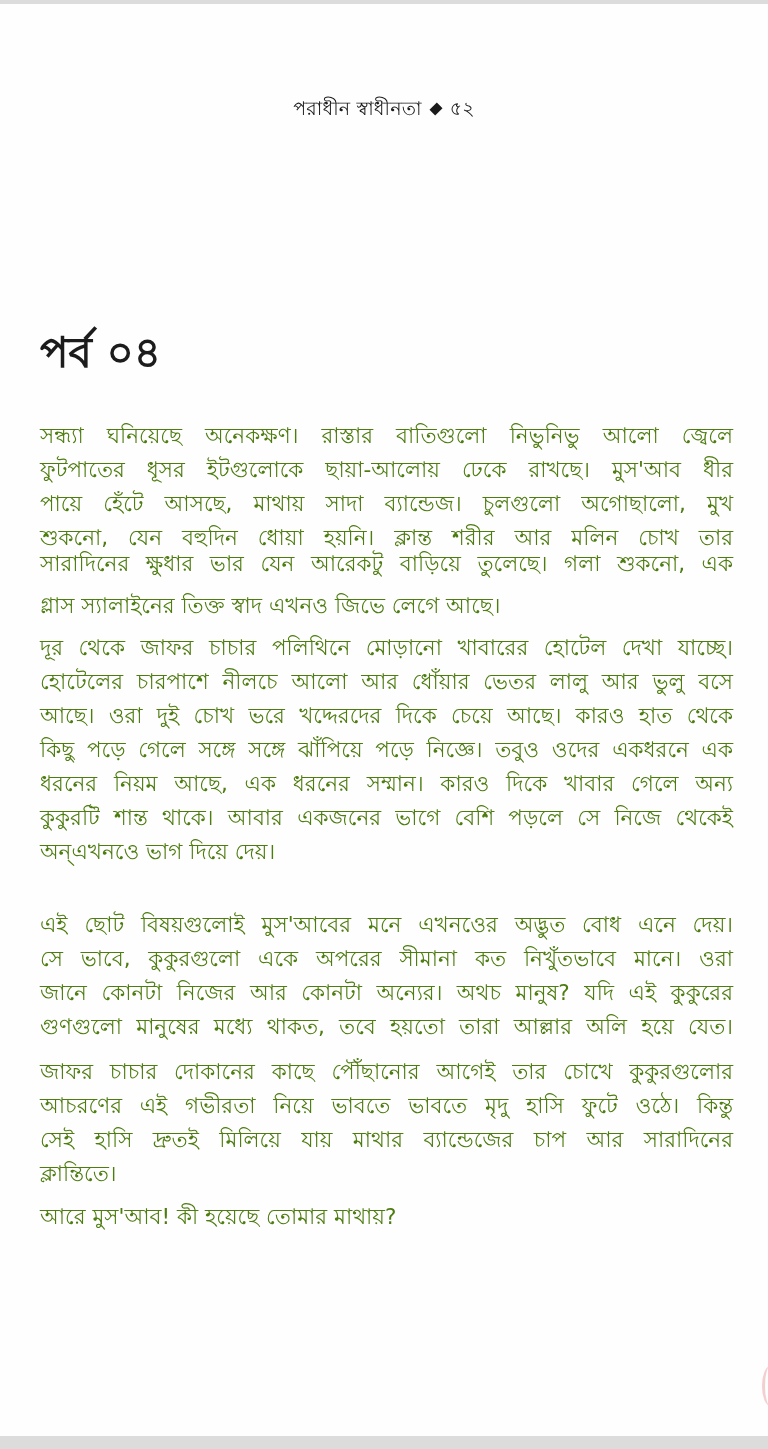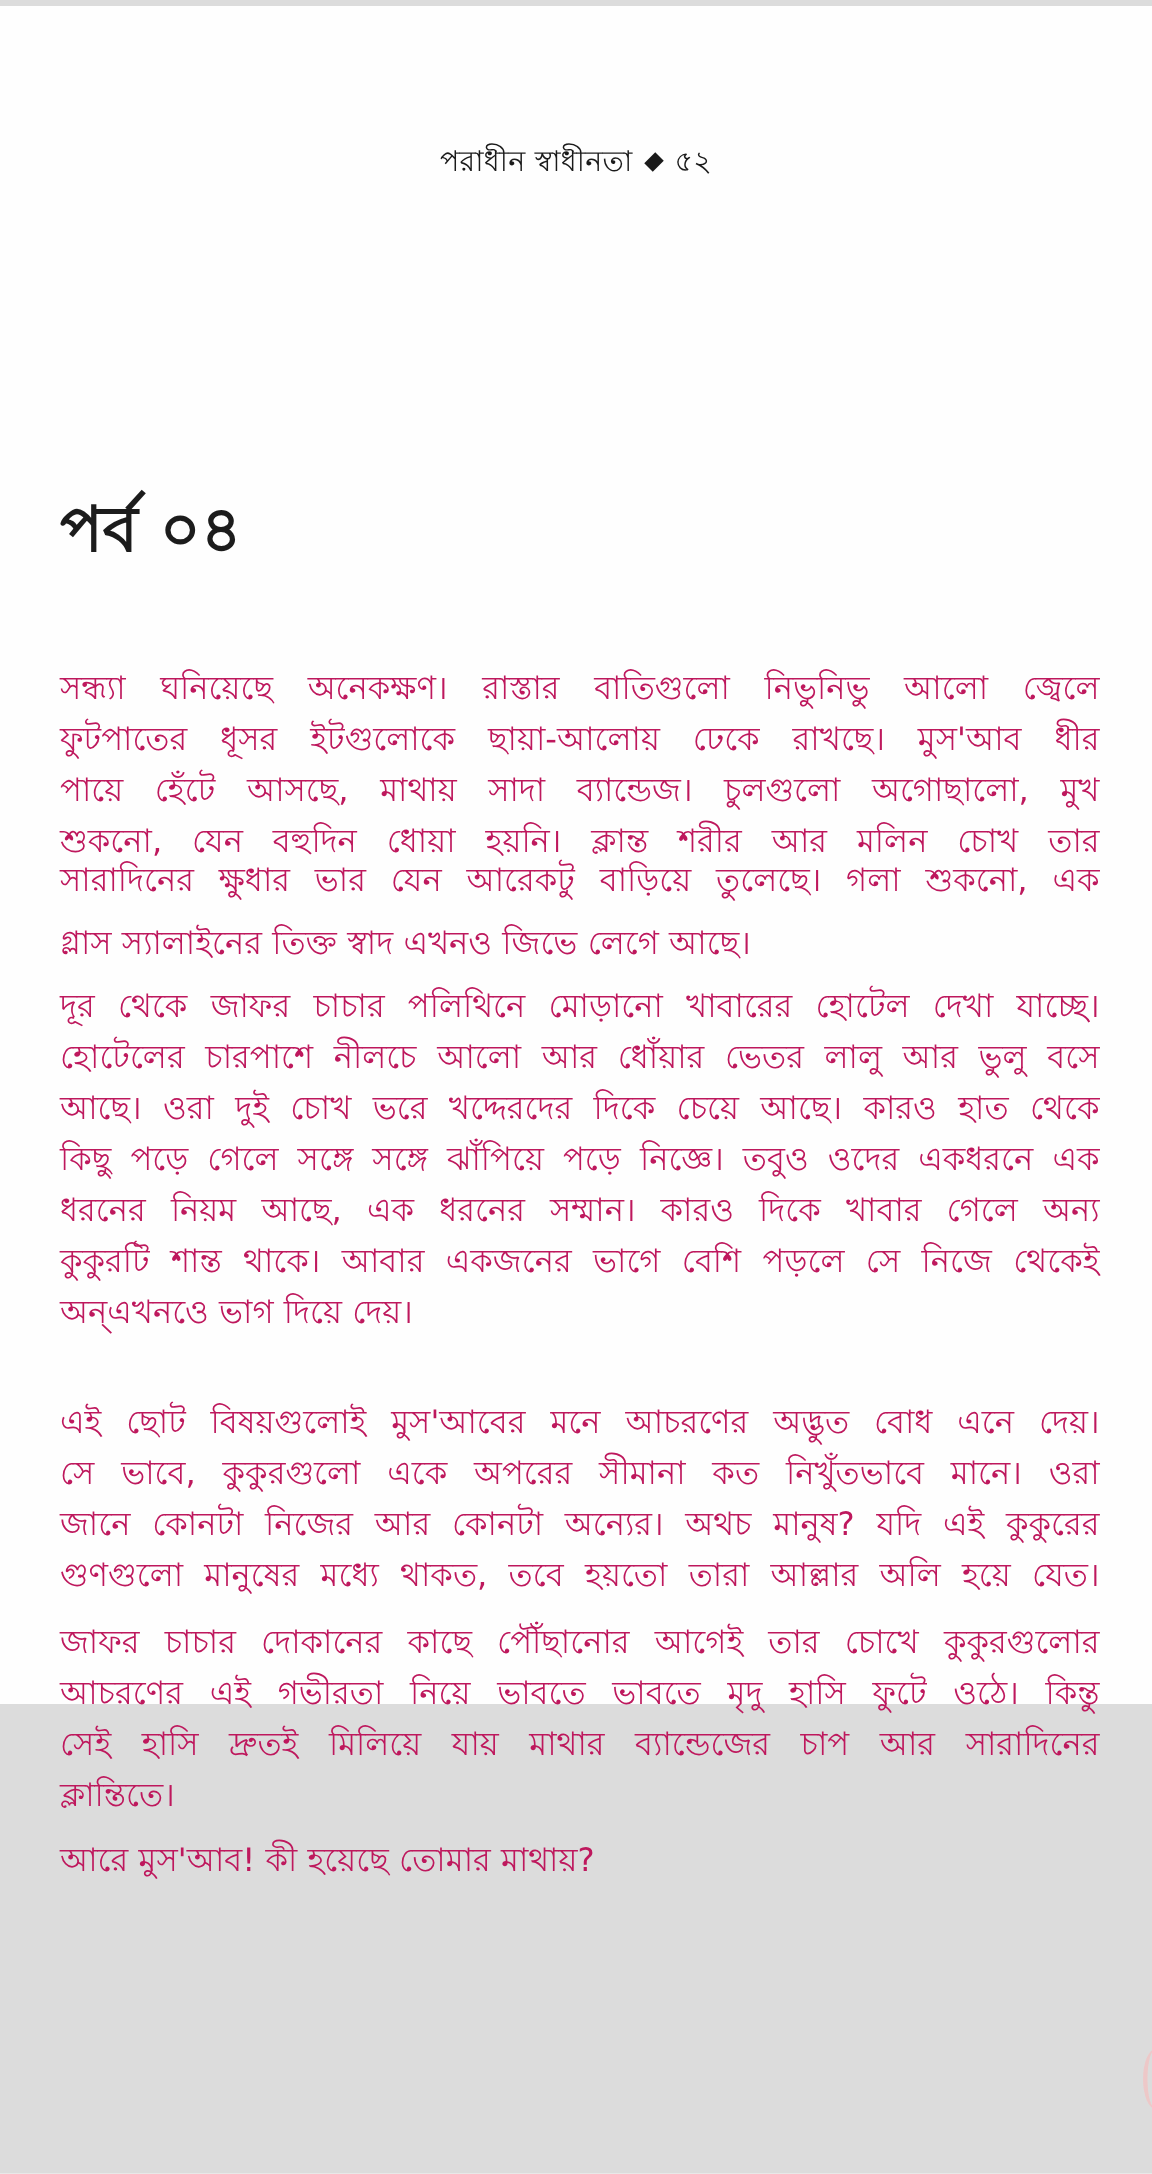--- a/index.html
+++ b/index.html
@@ -19,21 +19,21 @@
       position: absolute;
       left: 0; top: 0;
       width: 768px; height: 4px;
       background: #dcdcdc;
     }
     .page {
       position: absolute;
       left: 0;
       top: 4px;
       width: 768px;
-      height: 1132px;
+      height: 1432px;
       background: #fefefe;
       text-decoration: underline;
     }
     .bottom-bar {
       position: absolute;
       left: 0; top: 1436px;
       width: 768px; height: 13px;
       background: #dcdcdc;
     }
     .running-header {
@@ -74,22 +74,21 @@
     .line {
       position: absolute;
       left: 0;
       width: 693px;
       height: 34px;
       font-size: 21.5px;
       line-height: 34px;
       white-space: nowrap;
       text-align: justify;
       text-align-last: justify;
-      color: #be185d;
-      margin-top: 24px;
+      color: #4d7c0f;
     }
     .line.last {
       text-align-last: left;
     }
     .corner-decoration {
       position: absolute;
       left: 762px;
       top: 1362px;
       width: 14px;
       height: 40px;
@@ -121,21 +120,21 @@
     <div class="line last" style="top:585px">গ্লাস স্যালাইনের তিক্ত স্বাদ এখনও জিভে লেগে আছে।</div>
 
     <div class="line" style="top:627px">দূর থেকে জাফর চাচার পলিথিনে মোড়ানো খাবারের হোটেল দেখা যাচ্ছে।</div>
     <div class="line" style="top:661px">হোটেলের চারপাশে নীলচে আলো আর ধোঁয়ার ভেতর লালু আর ভুলু বসে</div>
     <div class="line" style="top:695px">আছে। ওরা দুই চোখ ভরে খদ্দেরদের দিকে চেয়ে আছে। কারও হাত থেকে</div>
     <div class="line" style="top:729px">কিছু পড়ে গেলে সঙ্গে সঙ্গে ঝাঁপিয়ে পড়ে নিজ্ঞে। তবুও ওদের একধরনে এক</div>
     <div class="line" style="top:763px">ধরনের নিয়ম আছে, এক ধরনের সম্মান। কারও দিকে খাবার গেলে অন্য</div>
     <div class="line" style="top:797px">কুকুরটি শান্ত থাকে। আবার একজনের ভাগে বেশি পড়লে সে নিজে থেকেই</div>
     <div class="line last" style="top:831px">অন্এখনওে ভাগ দিয়ে দেয়।</div>
 
-    <div class="line" style="top:904px">এই ছোট বিষয়গুলোই মুস'আবের মনে আচরণের অদ্ভুত বোধ এনে দেয়।</div>
+    <div class="line" style="top:904px">এই ছোট বিষয়গুলোই মুস'আবের মনে এখনওের অদ্ভুত বোধ এনে দেয়।</div>
     <div class="line" style="top:938px">সে ভাবে, কুকুরগুলো একে অপরের সীমানা কত নিখুঁতভাবে মানে। ওরা</div>
     <div class="line" style="top:972px">জানে কোনটা নিজের আর কোনটা অন্যের। অথচ মানুষ? যদি এই কুকুরের</div>
     <div class="line" style="top:1006px">গুণগুলো মানুষের মধ্যে থাকত, তবে হয়তো তারা আল্লার অলি হয়ে যেত।</div>
 
     <div class="line" style="top:1051px">জাফর চাচার দোকানের কাছে পৌঁছানোর আগেই তার চোখে কুকুরগুলোর</div>
     <div class="line" style="top:1085px">আচরণের এই গভীরতা নিয়ে ভাবতে ভাবতে মৃদু হাসি ফুটে ওঠে। কিন্তু</div>
     <div class="line" style="top:1119px">সেই হাসি দ্রুতই মিলিয়ে যায় মাথার ব্যান্ডেজের চাপ আর সারাদিনের</div>
     <div class="line last" style="top:1153px">ক্লান্তিতে।</div>
 
     <div class="line last" style="top:1196px">আরে মুস'আব! কী হয়েছে তোমার মাথায়?</div>

